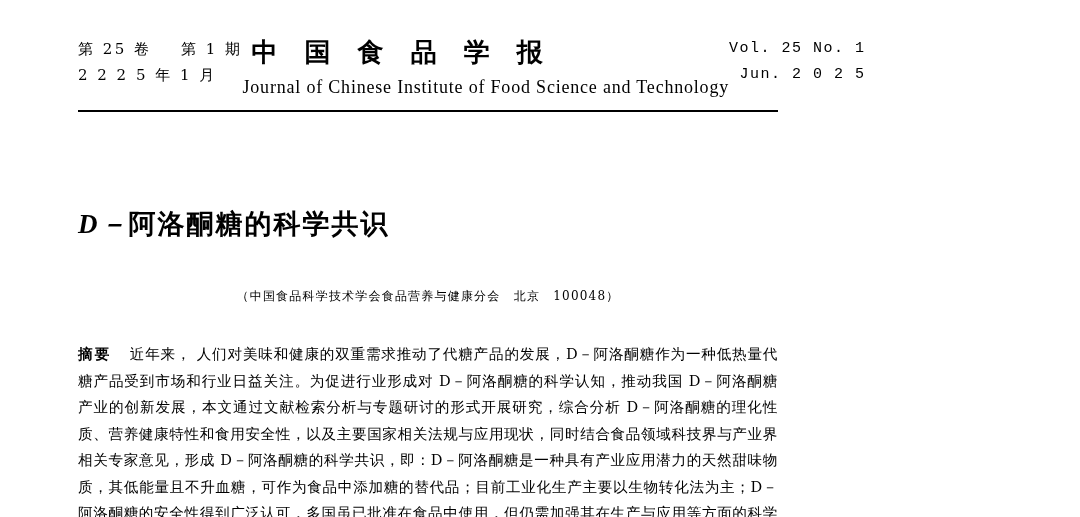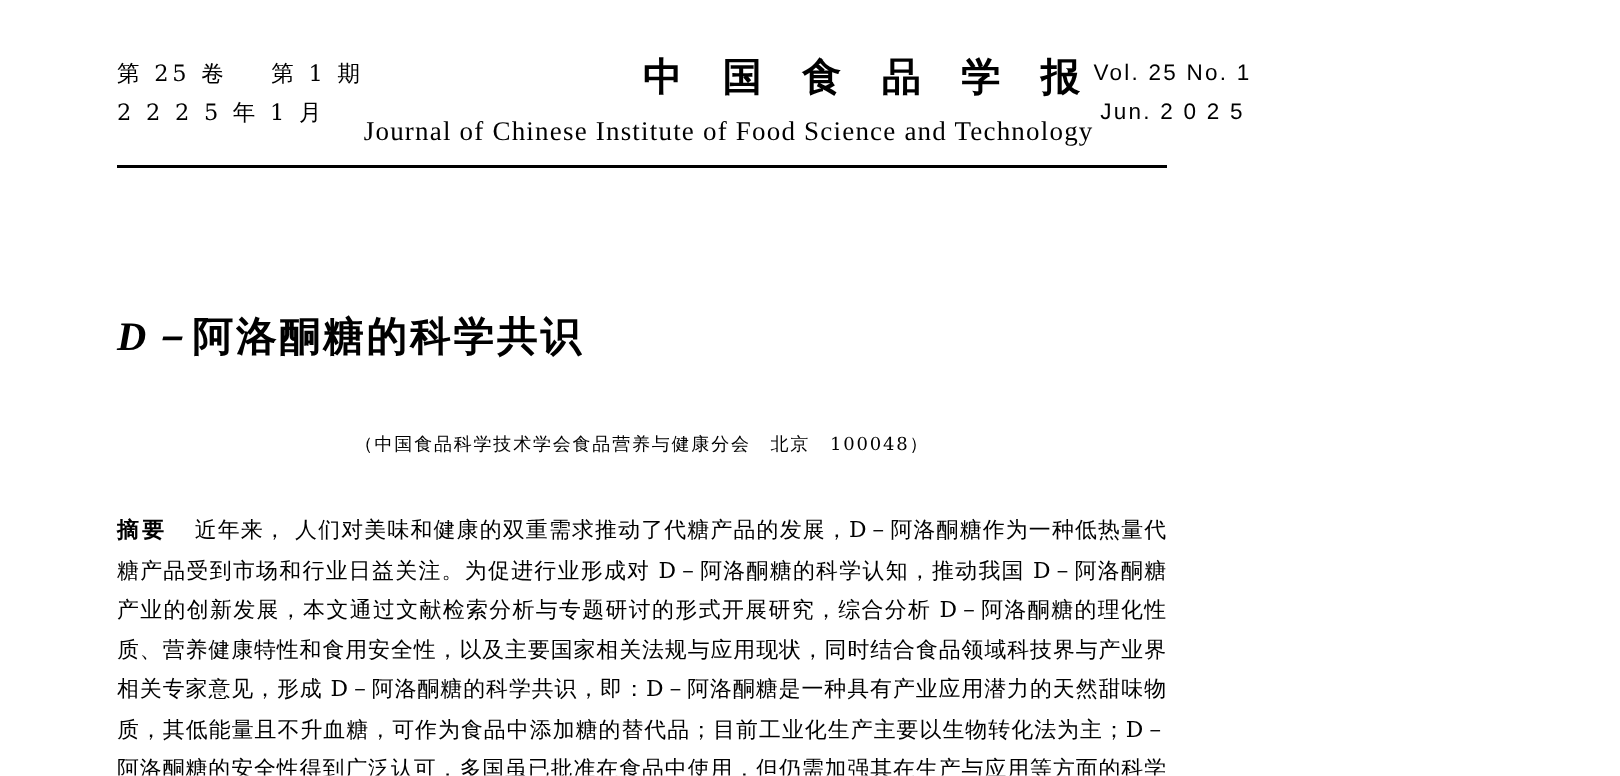--- a/index.html
+++ b/index.html
@@ -33,26 +33,26 @@
     font-size: 15px;
     line-height: 26px;
     white-space: nowrap;
   }
   .masthead-left {
     text-align: left;
     letter-spacing: 2.5px;
     font-family: "DejaVu Serif", "Liberation Serif", serif;
   }
   .masthead-right {
-    text-align: center;
+    text-align: right;
     letter-spacing: 1.5px;
-    font-family: Liberation Sans, sans-serif;
+    font-family: Liberation Mono, monospace;
   }
   .masthead-center {
-    text-align: right;
+    text-align: left;
     flex: 1;
   }
   .journal-cn {
     font-size: 26px;
     letter-spacing: 9px;
     line-height: 32px;
     font-family: "DejaVu Serif", "Liberation Serif", serif;
     font-weight: 600;
     padding-left: 9px;
   }

